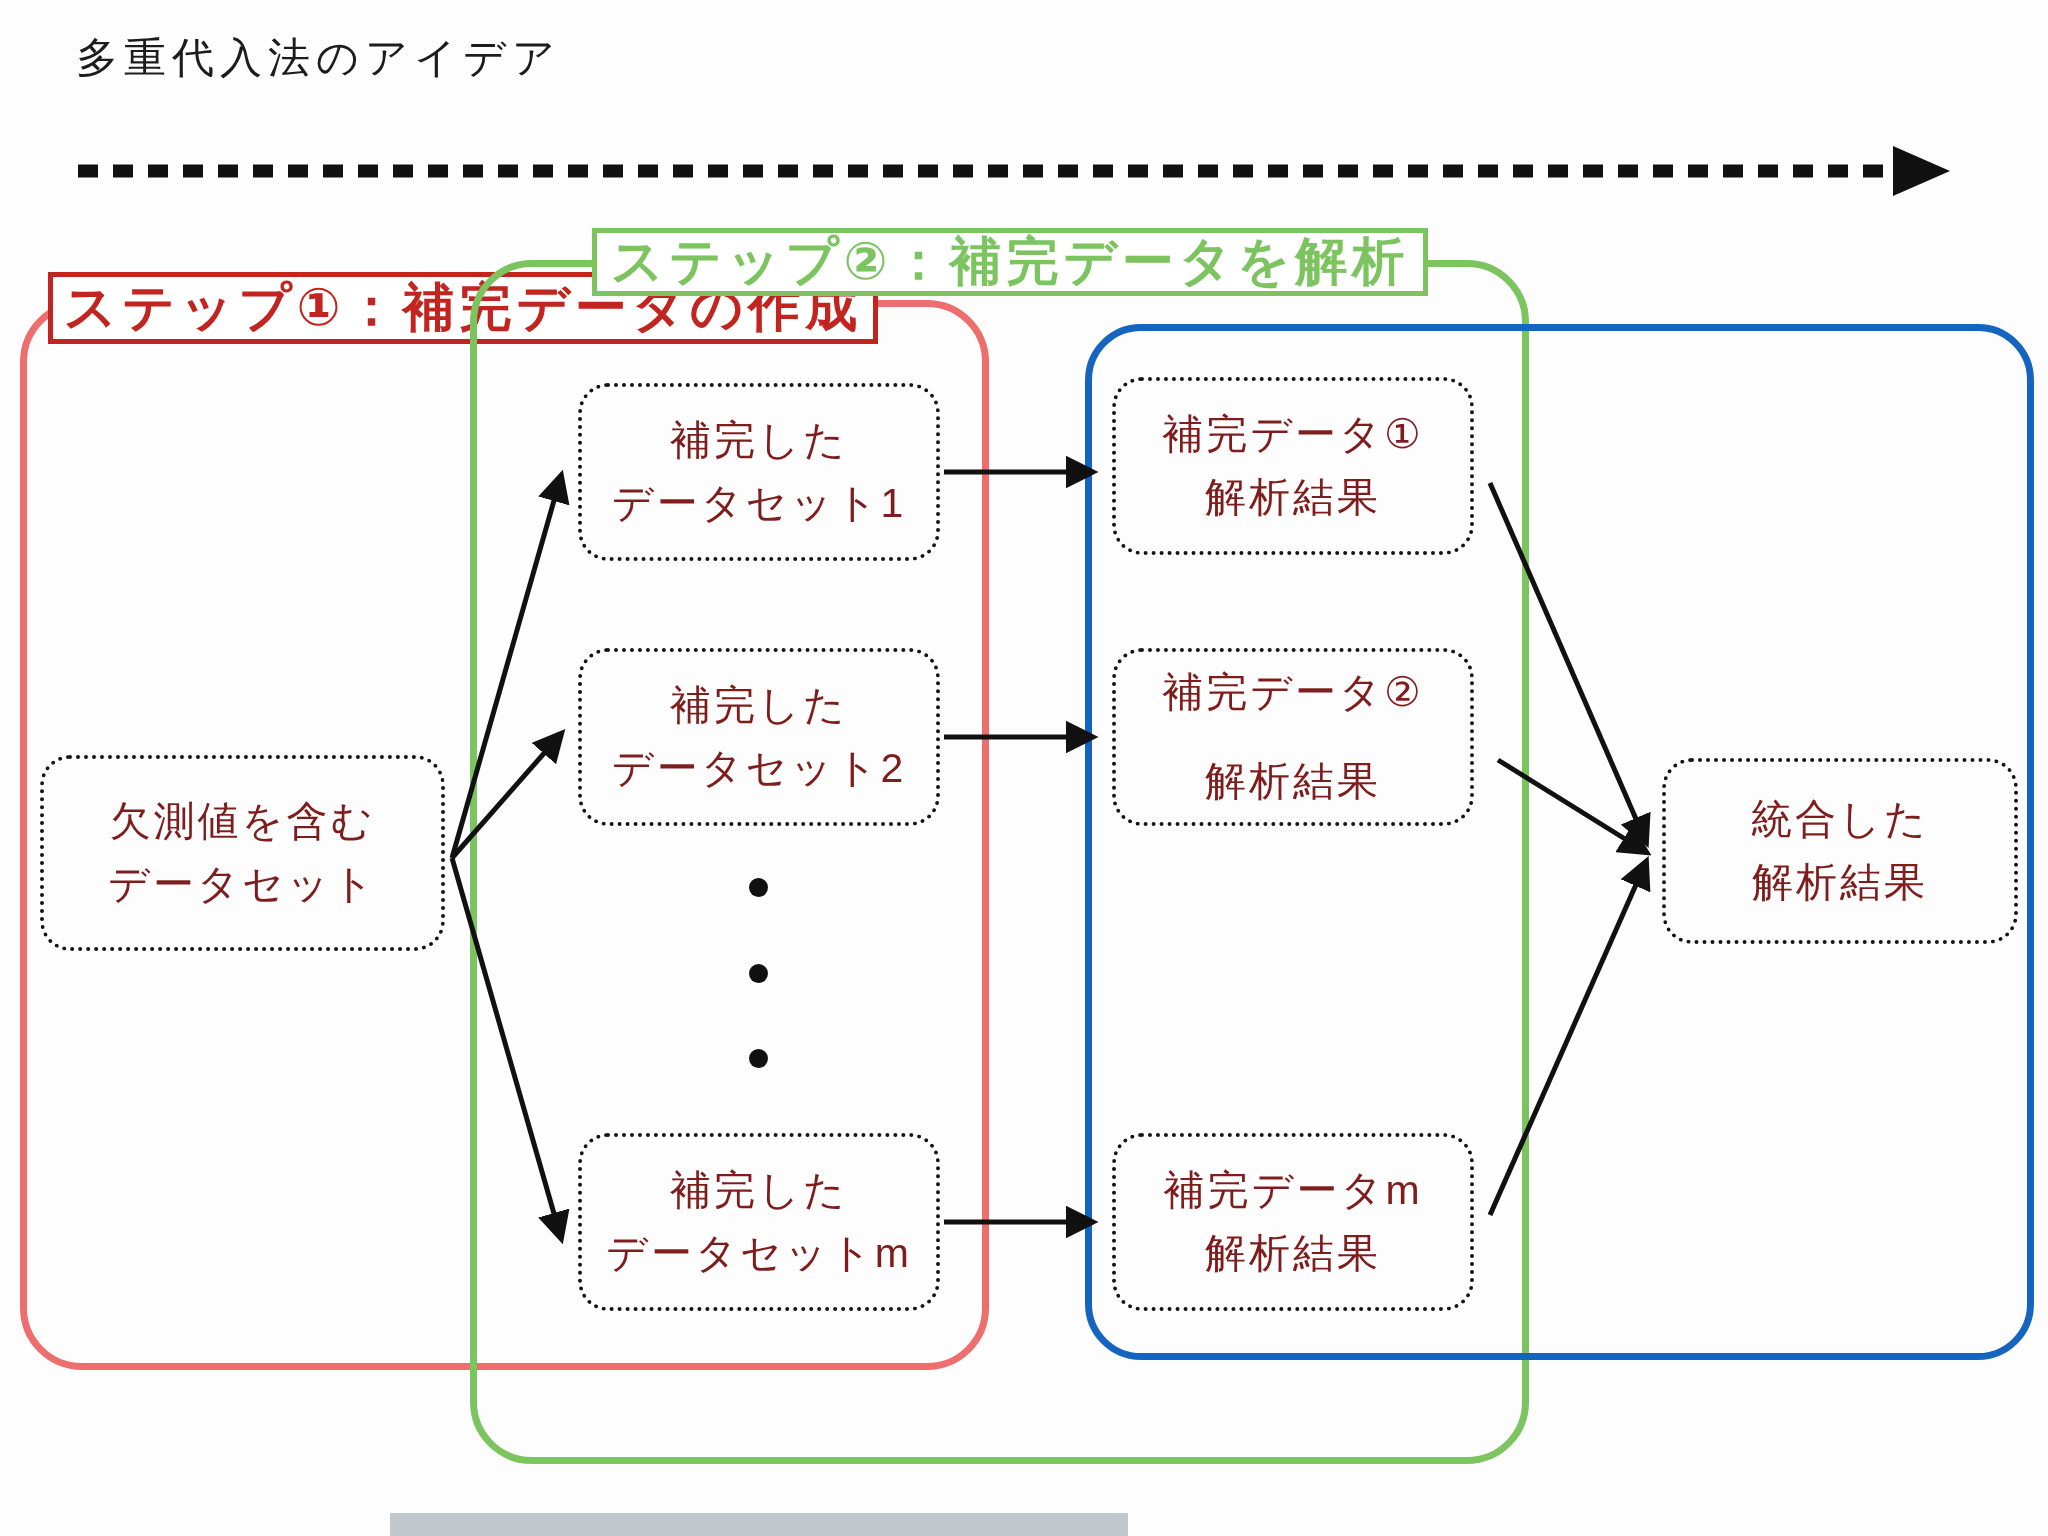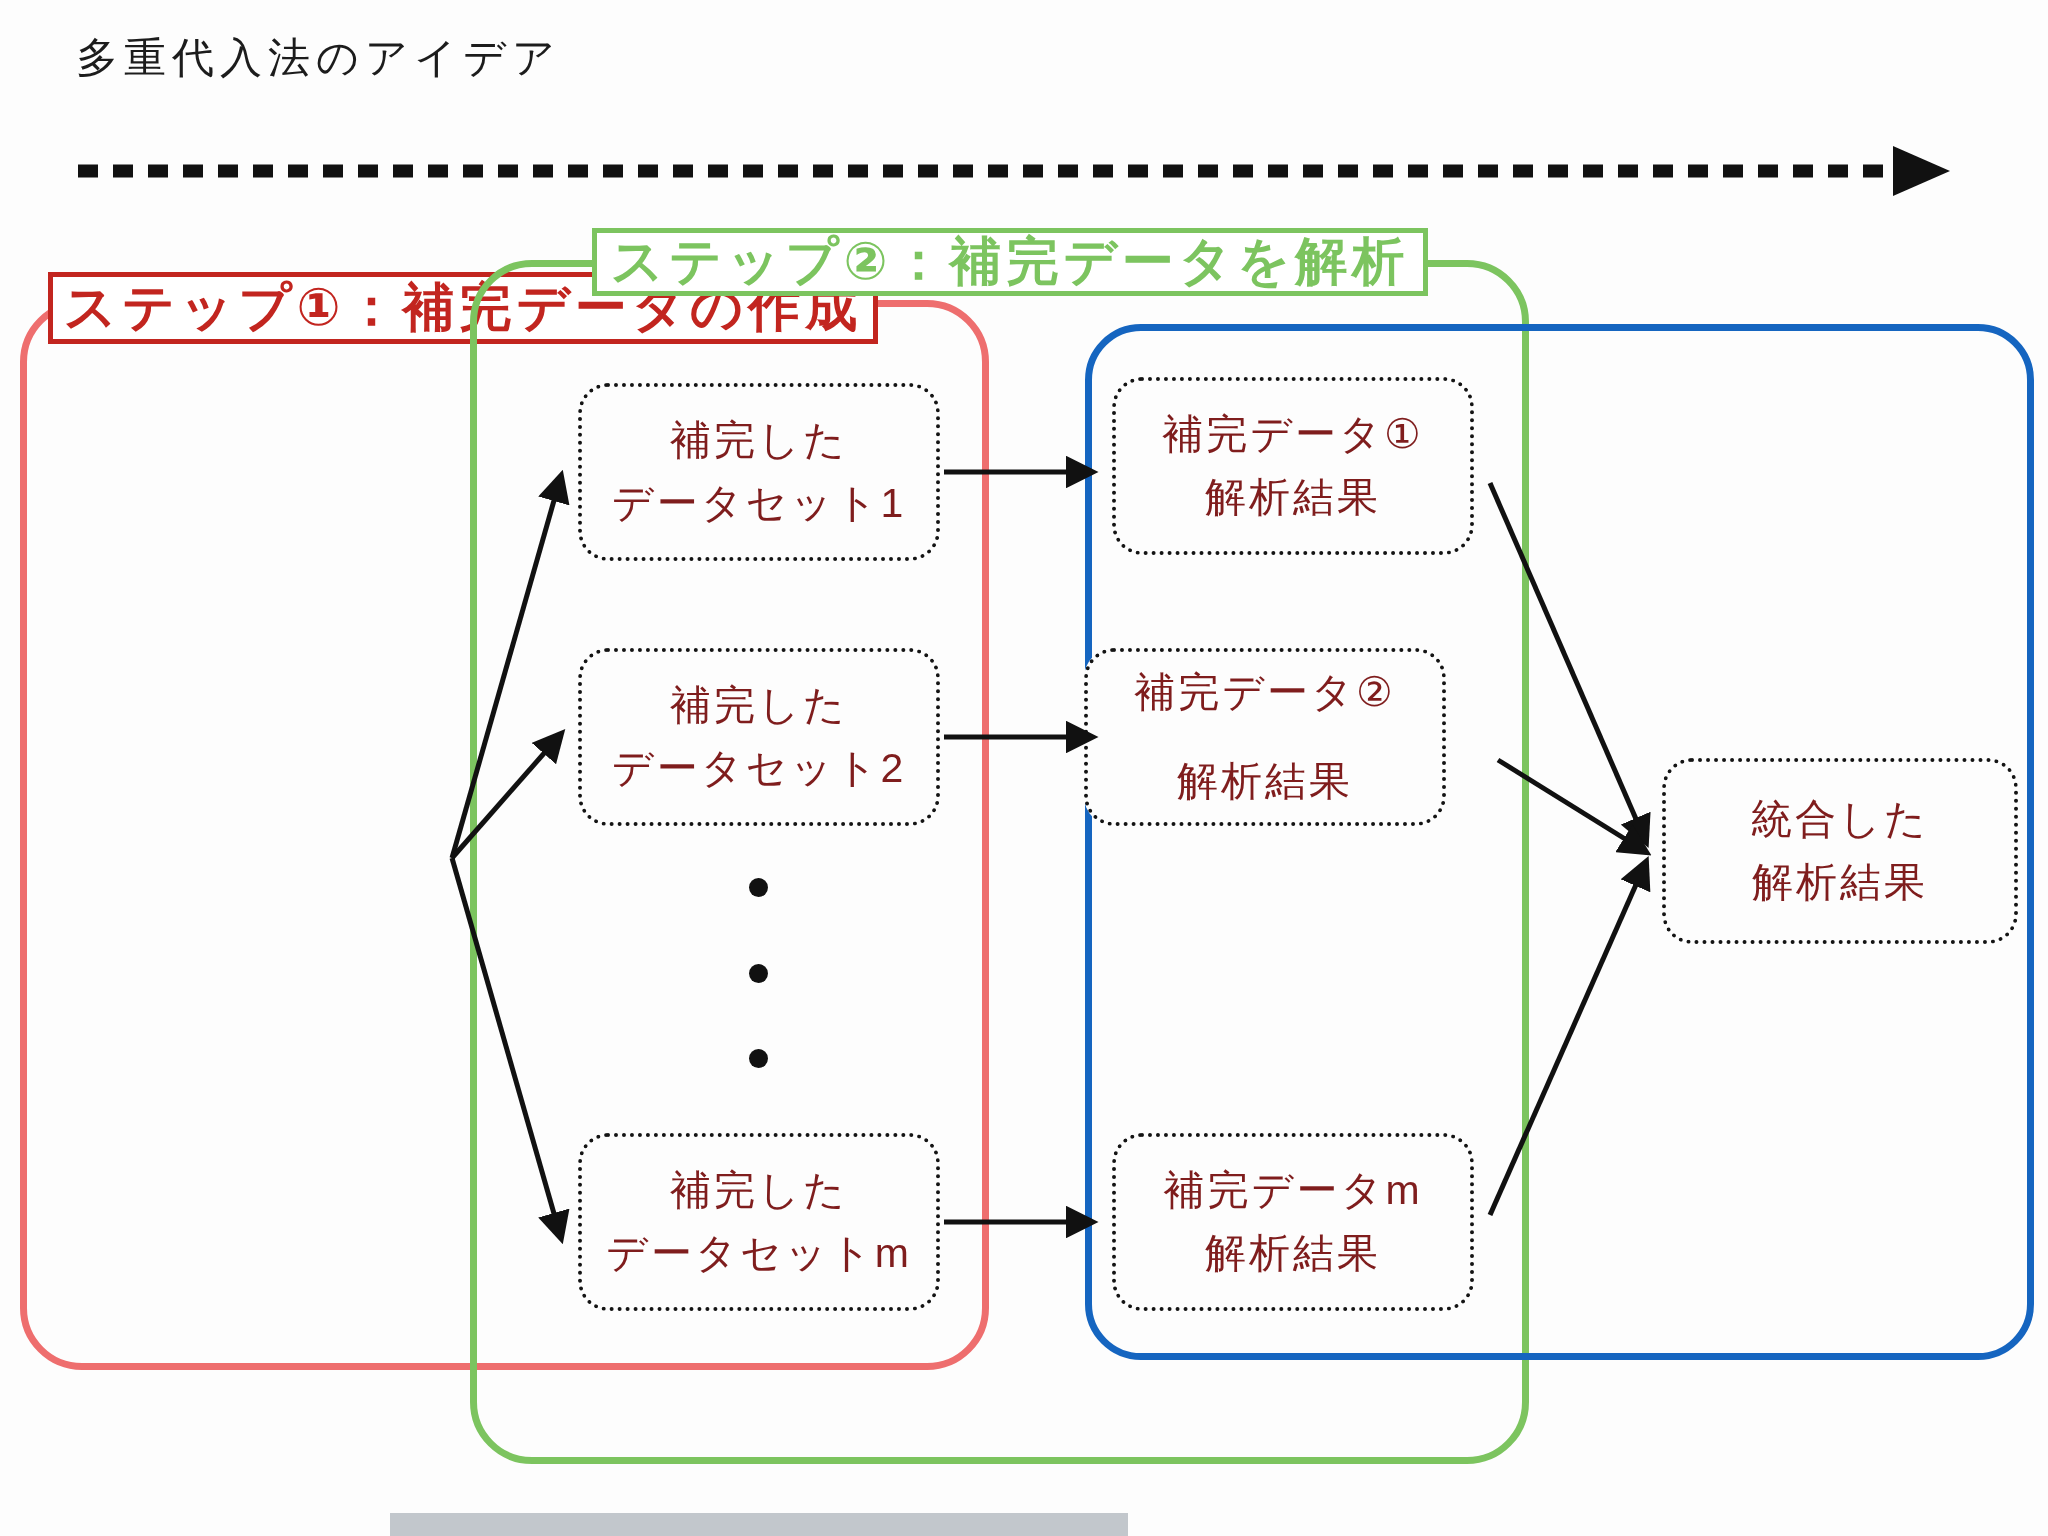--- a/index.html
+++ b/index.html
@@ -50,21 +50,21 @@
     border:4px dotted #141414;border-radius:30px;z-index:7;
     display:flex;flex-direction:column;align-items:center;justify-content:center;
     gap:22px;font-size:41px;color:#7f1d1d;letter-spacing:3px;white-space:nowrap;
   }
   .node .nl{line-height:1;}
   #node-source {left:40px;  top:755px;  width:405px;height:196px;}
   #node-imp1   {left:578px; top:383px;  width:362px;height:178px;}
   #node-imp2   {left:578px; top:648px;  width:362px;height:178px;}
   #node-impm   {left:578px; top:1133px; width:362px;height:178px;}
   #node-res1   {left:1112px;top:377px;  width:362px;height:178px;}
-  #node-res2   {left:1084px;top:648px;  width:362px;height:178px;gap:48px;}
+  #node-res2   {left:1112px;top:648px;  width:362px;height:178px;gap:48px;}
   #node-resm   {left:1112px;top:1133px; width:362px;height:178px;}
   #node-pooled {left:1662px;top:758px;  width:356px;height:186px;}
   
   .vdots{
     position:absolute;left:738px;top:878px;width:40px;height:190px;z-index:7;
     display:flex;flex-direction:column;align-items:center;justify-content:space-between;
   }
   .vdots span{
     width:19px;height:19px;border-radius:50%;background:#111;overflow:hidden;
     color:transparent;font-size:2px;display:block;
@@ -84,20 +84,24 @@
 
   <div class="title">多重代入法のアイデア</div>
 
   <div class="region red"></div>
   <div class="region green"></div>
   <div class="region blue"></div>
 
   <div class="steplabel green">ステップ②：補完データを解析</div>
   <div class="steplabel red">ステップ①：補完データの作成</div>
 
+  <div class="node" id="node-source">
+    <div class="nl">欠測値を含む</div>
+    <div class="nl">データセット</div>
+  </div>
   <div class="node" id="node-imp1">
     <div class="nl">補完した</div>
     <div class="nl">データセット1</div>
   </div>
   <div class="node" id="node-imp2">
     <div class="nl">補完した</div>
     <div class="nl">データセット2</div>
   </div>
   <div class="node" id="node-impm">
     <div class="nl">補完した</div>

